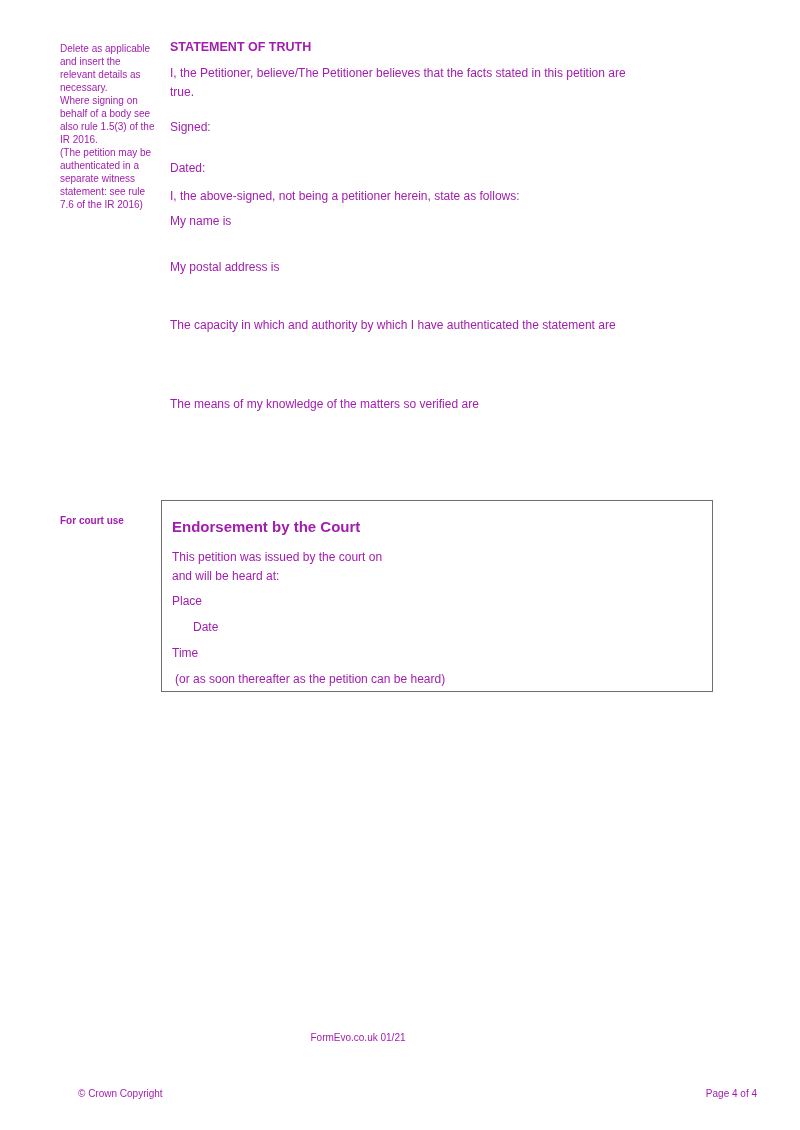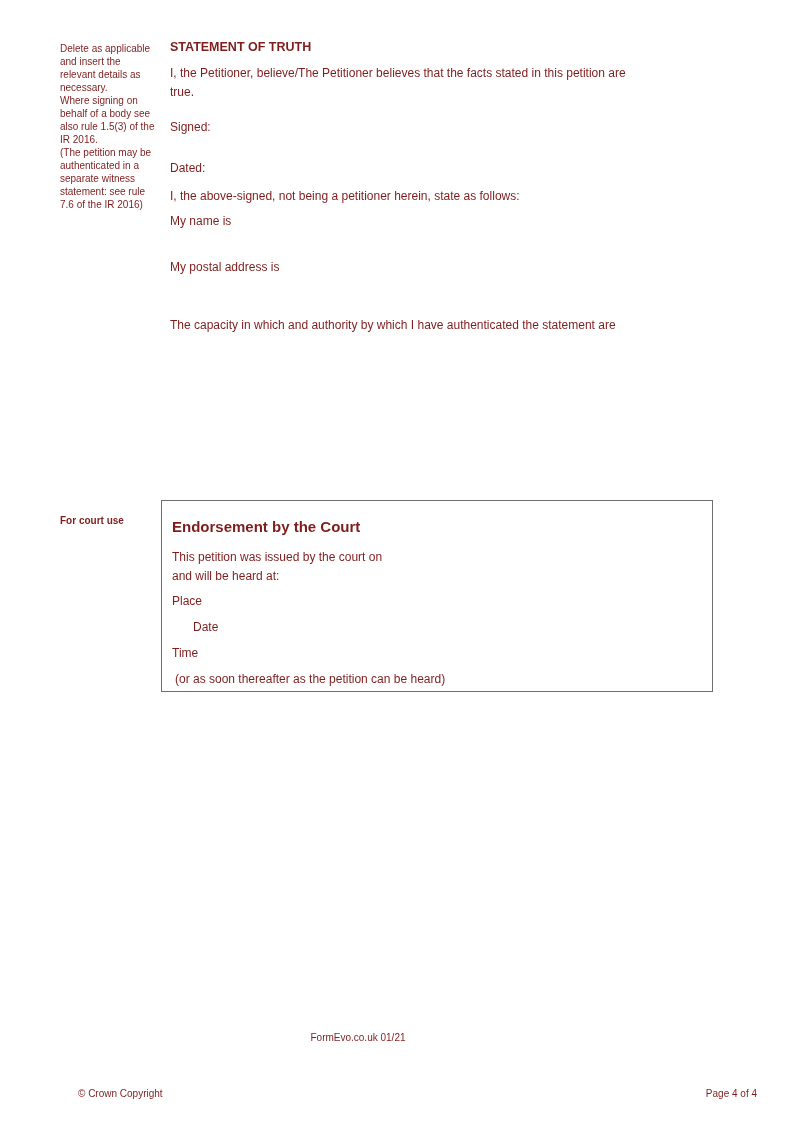--- a/index.html
+++ b/index.html
@@ -7,21 +7,21 @@
     margin: 0;
     padding: 0;
     background: #ffffff;
   }
   .page {
     position: relative;
     width: 800px;
     height: 1130px;
     background: #ffffff;
     font-family: "Liberation Sans", sans-serif;
-    color: #7f1d1d;
+    color: #a21caf;
     overflow: hidden;
   }
   .abs { position: absolute; }
   .pre { white-space: pre; }
   .bold { font-weight: bold; }
 
   
   .note {
     font-size: 10px;
     line-height: 13px;
@@ -96,20 +96,21 @@
   <div class="abs body-text dated-label">Dated:</div>
 
   <div class="abs body-text auth-intro">I, the above-signed, not being a petitioner herein, state as follows:</div>
 
   <div class="abs body-text name-label">My name is</div>
 
   <div class="abs body-text postal-label">My postal address is</div>
 
   <div class="abs body-text capacity-line">The capacity in which and authority by which I have authenticated the statement are</div>
 
+  <div class="abs body-text knowledge-line">The means of my knowledge of the matters so verified are</div>
 
   <div class="abs court-use-head bold abs">For court use</div>
 
 
   <div class="abs endorsement-box">
 
     <div class="abs endorse-heading bold">Endorsement by the Court</div>
 
     <div class="abs body-text issued-line pre">This petition was issued by the court on
 and will be heard at:</div>

